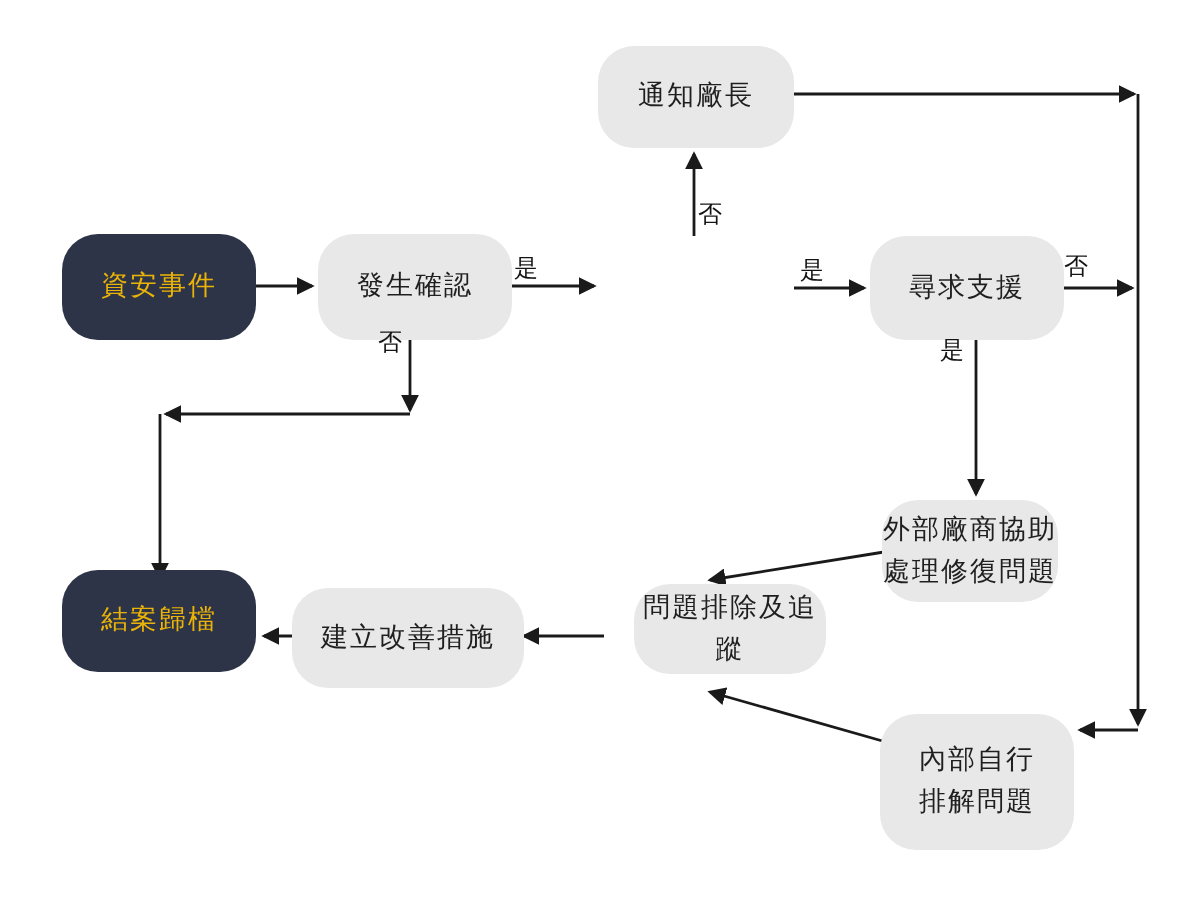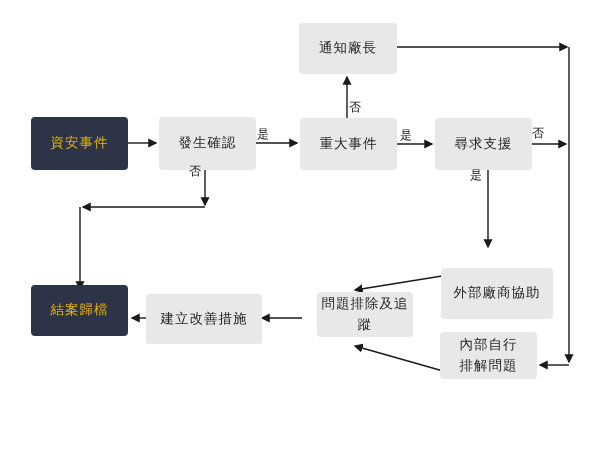--- a/index.html
+++ b/index.html
@@ -14,21 +14,21 @@
   #arrows {
     position: absolute;
     left: 0; top: 0;
     width: 600px; height: 450px;
     z-index: 1;
   }
   #arrows line { stroke: #1a1a1a; stroke-width: 1.4; }
   .node {
     position: absolute;
     z-index: 2;
-    border-radius: 4px;
+    border-radius: 18px;
     display: flex;
     flex-direction: column;
     align-items: center;
     justify-content: center;
     text-align: center;
     font-size: 13.5px;
     letter-spacing: 1px;
     line-height: 1.55;
   }
   .node.light { background: #e8e8e8; color: #1f1f1f; }
@@ -76,45 +76,43 @@
   </div>
 
   <div class="node light" style="left:159px; top:117px; width:97px; height:53px">
     <span class="nl">發生確認</span>
   </div>
 
   <div class="node light" style="left:299px; top:23px;  width:98px; height:51px">
     <span class="nl">通知廠長</span>
   </div>
 
-  <div class="node light" style="left:300px; top:118px; width:97px; height:52px">
-    <span class="nl">重大事件</span>
-  </div>
 
   <div class="node light" style="left:435px; top:118px; width:97px; height:52px">
     <span class="nl">尋求支援</span>
   </div>
 
-  <div class="node light" style="left:441px; top:268px; width:112px; height:51px">
+  <div class="node light" style="left:441px; top:250px; width:88px; height:51px">
     <span class="nl">外部廠商協助</span>
+    <span class="nl">處理修復問題</span>
   </div>
 
   <div class="node dark" style="left:31px;  top:285px; width:97px; height:51px">
     <span class="nl">結案歸檔</span>
   </div>
 
   <div class="node light" style="left:146px; top:294px; width:116px; height:50px">
     <span class="nl">建立改善措施</span>
   </div>
 
   <div class="node light" style="left:317px; top:292px; width:96px; height:45px">
     <span class="nl">問題排除及追蹤</span>
   </div>
 
-  <div class="node light" style="left:440px; top:332px; width:97px; height:47px">
+  <div class="node light" style="left:440px; top:357px; width:97px; height:68px">
     <span class="nl">內部自行</span>
     <span class="nl">排解問題</span>
   </div>
 
   <span class="elabel" style="left:257px; top:128px">是</span>
   <span class="elabel" style="left:189px; top:165px">否</span>
   <span class="elabel" style="left:349px; top:101px">否</span>
   <span class="elabel" style="left:400px; top:129px">是</span>
   <span class="elabel" style="left:532px; top:127px">否</span>
   <span class="elabel" style="left:470px; top:169px">是</span>

